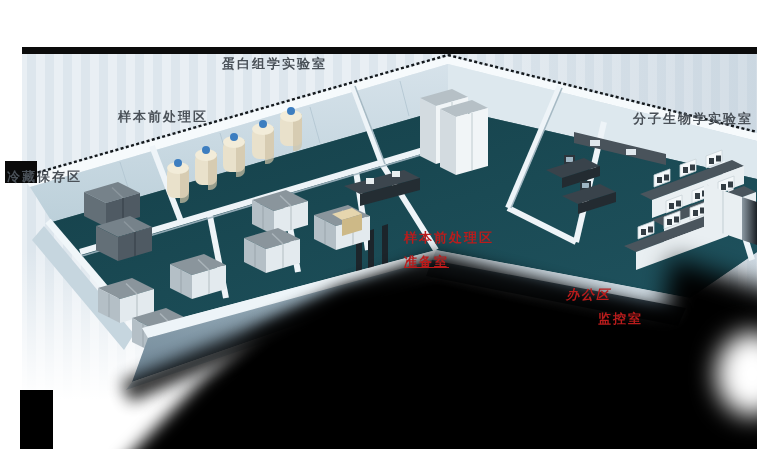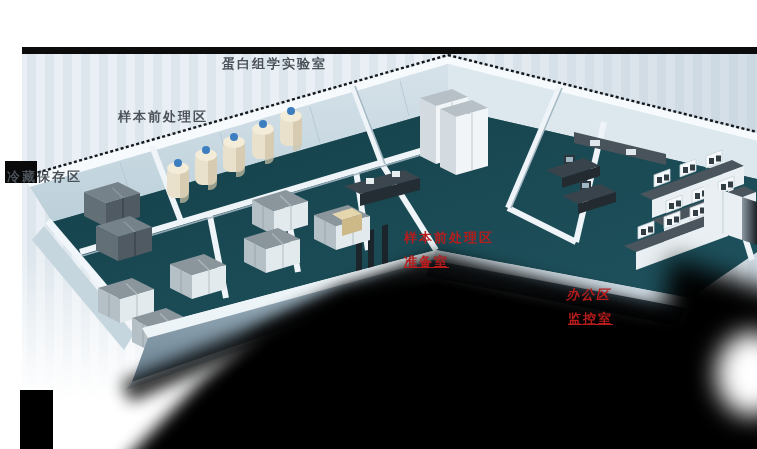--- a/index.html
+++ b/index.html
@@ -259,18 +259,19 @@
     <polygon points="672,258 790,296 790,440 650,392" fill="#000000" filter="url(#blur12)"></polygon>
     <path d="M126,392 Q280,326 438,264 Q560,296 676,324" fill="none" stroke="#000000" stroke-width="22" opacity="0.85" filter="url(#blur8)"></path>
     <ellipse cx="752" cy="374" rx="36" ry="42" fill="#ffffff" filter="url(#blur12)"></ellipse>
     <rect x="5" y="161" width="32" height="22" fill="#0a0a0a"></rect>
   </g>
 </svg>
 
 <div class="lbl lbl-dark" style="left:222px;top:55px;">蛋白组学实验室</div>
 <div class="lbl lbl-dark" style="left:118px;top:108px;">样本前处理区</div>
 <div class="lbl lbl-dark" style="left:7px;top:168px;">冷藏保存区</div>
+<div class="lbl lbl-dark" style="left:633px;top:110px;">分子生物学实验室</div>
 <div class="lbl lbl-light" style="left:404px;top:229px;">样本前处理区</div>
 <div class="lbl lbl-light" style="left:404px;top:253px;text-decoration:underline;">准备室</div>
 <div class="lbl lbl-light" style="left:566px;top:286px;font-style:italic;">办公区</div>
-<div class="lbl lbl-light" style="left:568px;top:310px;text-decoration:underline;">监控室</div>
+<div class="lbl lbl-light" style="left:598px;top:310px;">监控室</div>
 
 </div>
 
 </body></html>

